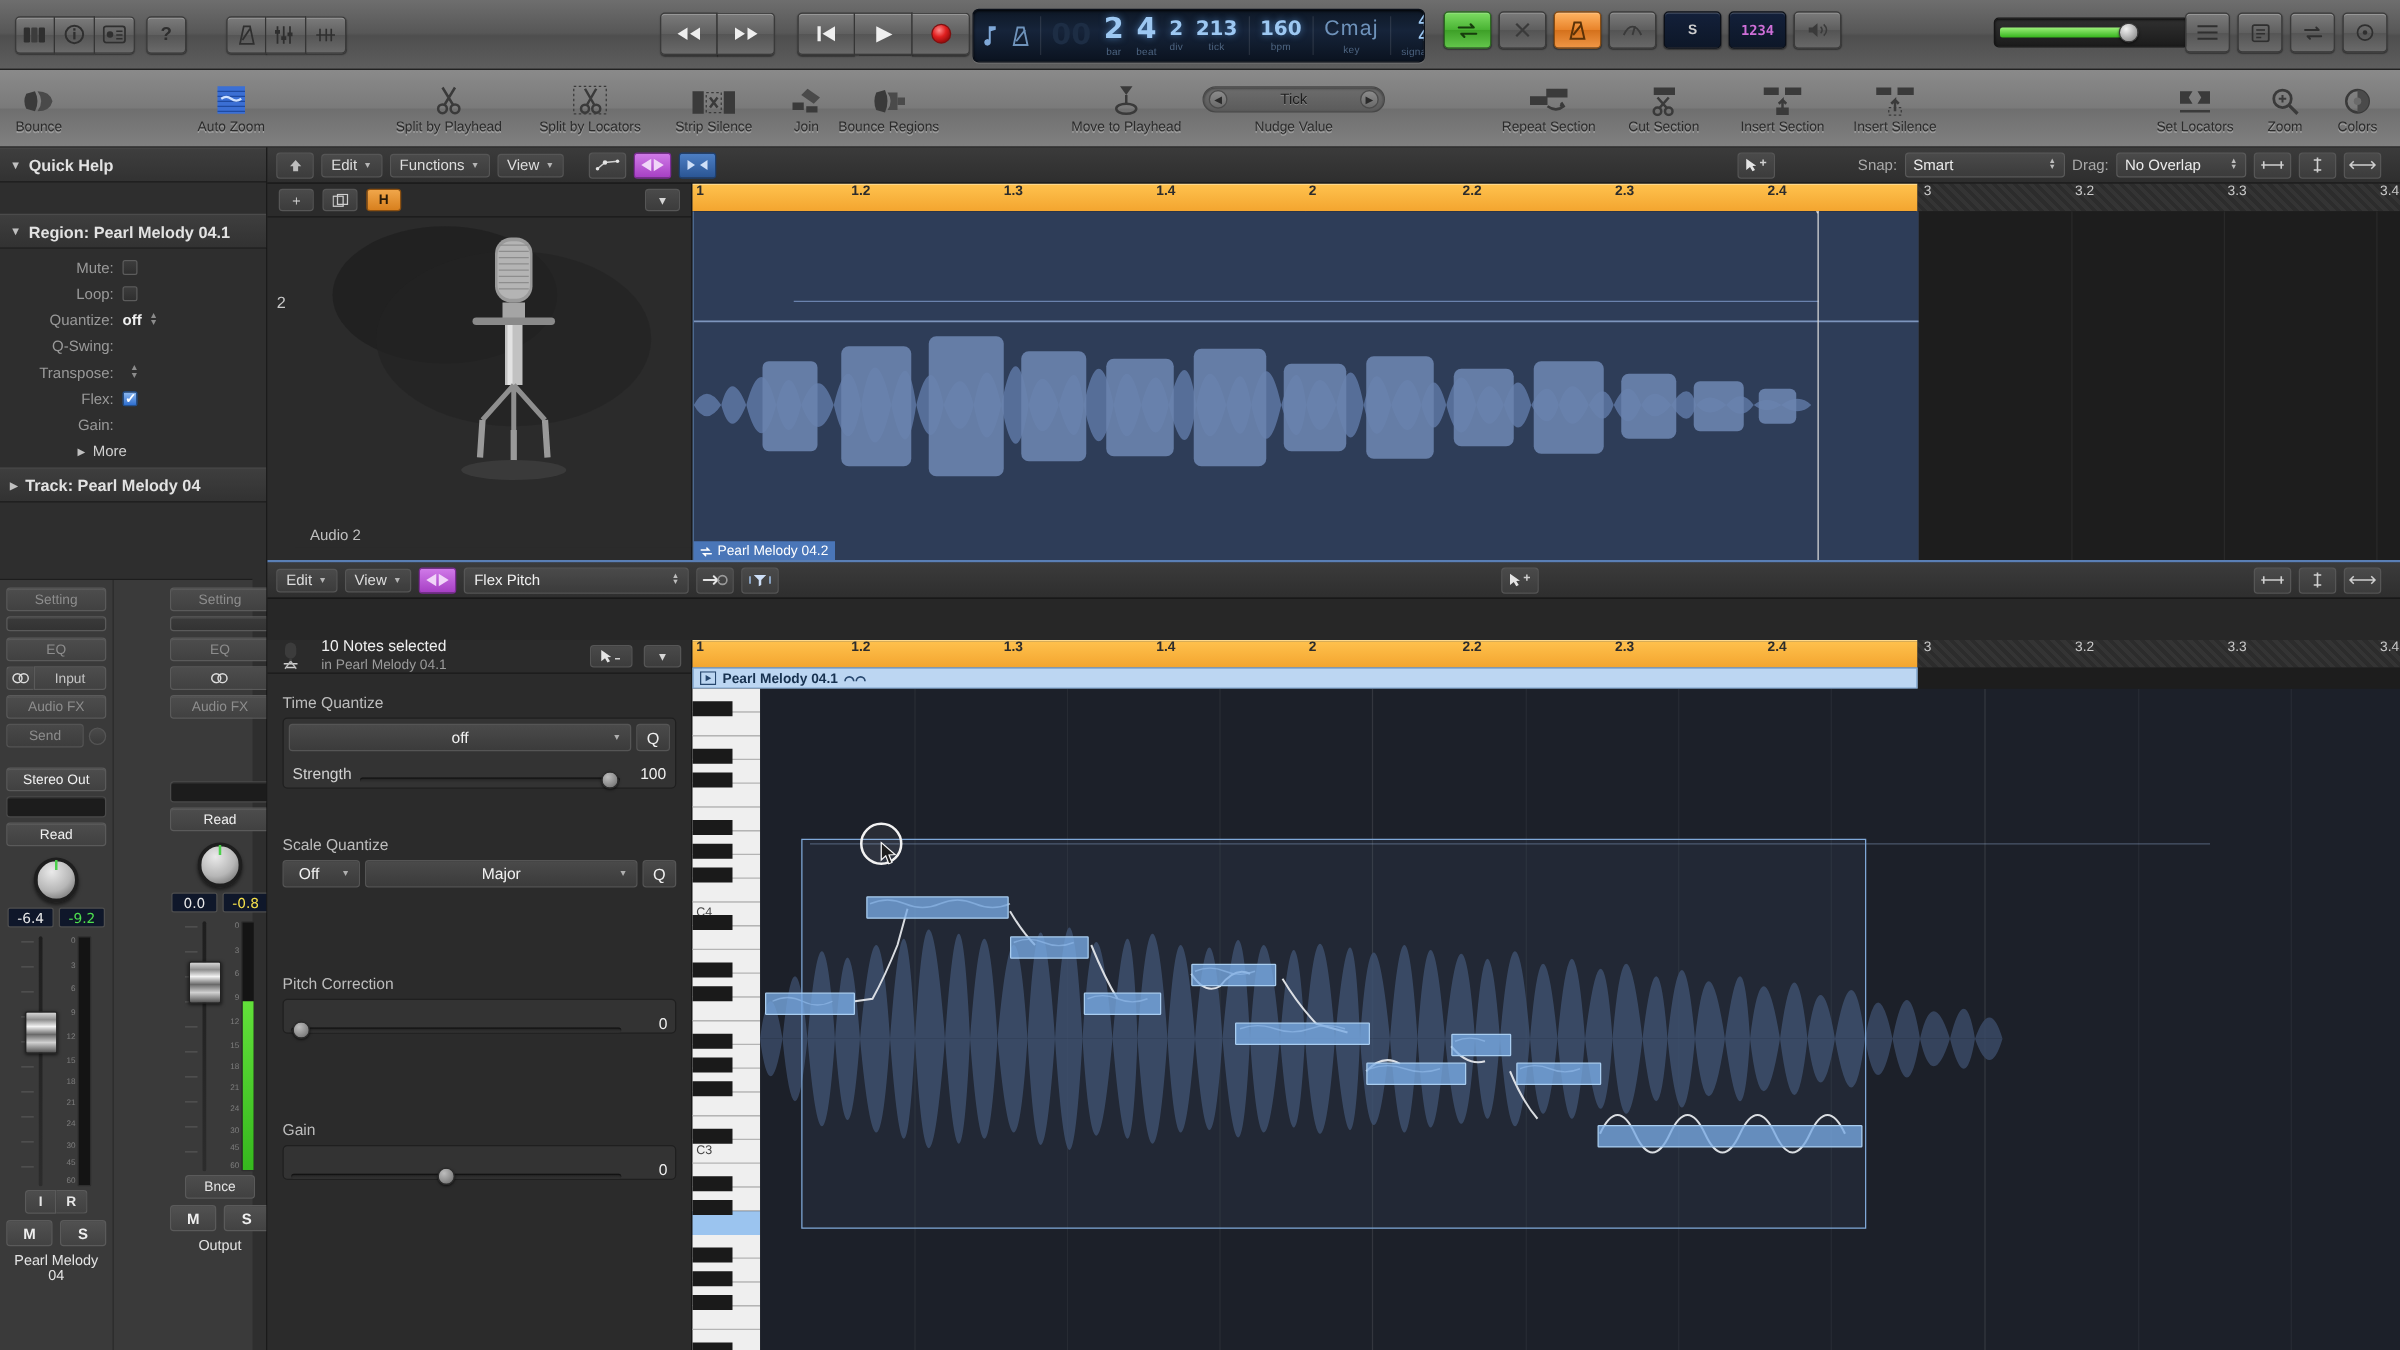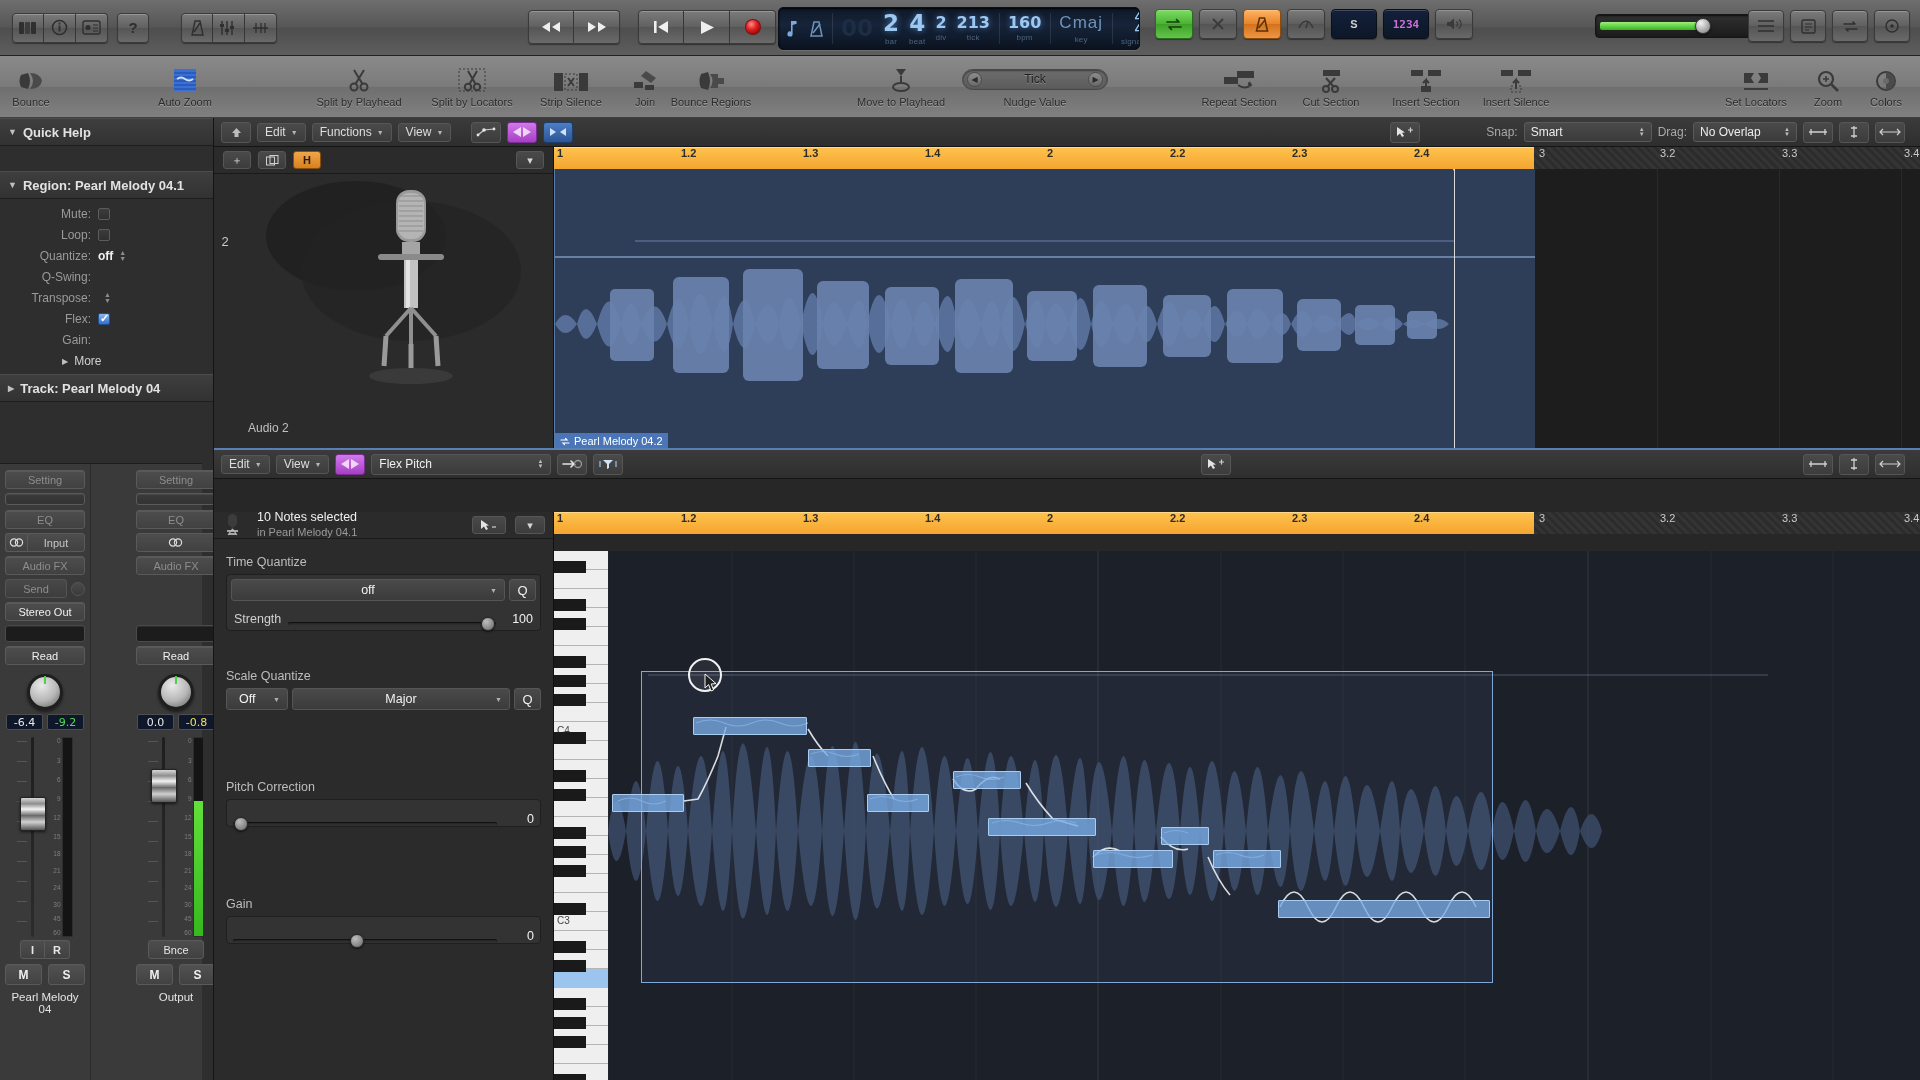--- a/index.html
+++ b/index.html
@@ -146,21 +146,21 @@
   .cbtn.bright{ color:#f0f0f0; }
   .cbtn.thin{ height:12px; margin-bottom:5px; background:linear-gradient(#3a3a3a,#333); }
   .cbtn.black{ height:17px; background:#1c1c1c; border-color:#4a4a4a; }
   .inrow{ display:flex; width:80px; margin-bottom:4px; }
   .inrow .ic{ width:22px;height:19px;border:1px solid #5a5a5a;border-right:none;
       border-radius:3px 0 0 3px; background:linear-gradient(#4d4d4d,#414141);
       display:flex;align-items:center;justify-content:center; }
   .inrow .tx{ flex:1;height:19px;border:1px solid #5a5a5a;border-radius:0 3px 3px 0;
       background:linear-gradient(#4d4d4d,#414141); font-size:11px;color:#c6c6c6;
       display:flex;align-items:center;justify-content:center; }
-  .sendrow{ display:flex; width:80px; align-items:center; margin-bottom:4px; gap:4px; }
+  .sendrow{ display:flex; width:80px; align-items:center; margin-bottom:16px; gap:4px; }
   .sendrow .sbx{ flex:1;height:19px;border:1px solid #545454;border-radius:3px;
       background:linear-gradient(#484848,#3d3d3d); font-size:11px;color:#8d8d8d;
       display:flex;align-items:center;justify-content:center; }
   .sendrow .sdot{ width:14px;height:14px;border-radius:50%;
       background:linear-gradient(#4a4a4a,#3a3a3a); border:1px solid #555; }
   .knob{ width:36px;height:36px;border-radius:50%;
      background:radial-gradient(circle at 38% 28%,#eaeaea,#b6b6b6 55%,#8d8d8d 75%,#6d6d6d);
      border:3px solid #1e1e1e; margin:5px 0 4px 0; position:relative;
      box-shadow:0 2px 3px rgba(0,0,0,.55); }
   .knob::after{ content:""; position:absolute; left:50%; top:-1px; width:2px; height:8px;
@@ -1255,20 +1255,32 @@
         <div class="rulerTick" style="left:490px">2</div>
         <div class="rulerTick" style="left:613px">2.2</div>
         <div class="rulerTick" style="left:735px">2.3</div>
         <div class="rulerTick" style="left:857px">2.4</div>
         <div class="rulerTick off" style="left:982px">3</div>
         <div class="rulerTick off" style="left:1103px">3.2</div>
         <div class="rulerTick off" style="left:1225px">3.3</div>
         <div class="rulerTick off" style="left:1347px">3.4</div>
       </div>
 
+      <div class="ed2-regbar">
+        <div class="regTitle" style="width:980px">
+          <svg width="13" height="11" viewBox="0 0 13 11">
+              <rect x="0.5" y="0.5" width="12" height="10" fill="none" stroke="#27476e"></rect>
+              <path d="M4.5 3 L9 5.5 L4.5 8 Z" fill="#27476e"></path>
+            </svg>
+          <span>Pearl Melody 04.1</span>
+          <svg width="18" height="9" viewBox="0 0 18 9">
+              <path d="M1 7 a3.5 3.5 0 0 1 7 0 M10 7 a3.5 3.5 0 0 1 7 0" fill="none" stroke="#27476e" stroke-width="1.3"></path>
+            </svg>
+        </div>
+      </div>
 
       <div class="pianoCol">
         <div class="pkey w" style="top:0;height:19px"></div>
         <div class="pkey w" style="top:19px;height:19px"></div>
         <div class="pkey w" style="top:38px;height:19px"></div>
         <div class="pkey w" style="top:57px;height:19px"></div>
         <div class="pkey w" style="top:76px;height:19px"></div>
         <div class="pkey w" style="top:95px;height:19px"></div>
         <div class="pkey w" style="top:114px;height:19px"></div>
         <div class="pkey w" style="top:133px;height:19px"></div>

